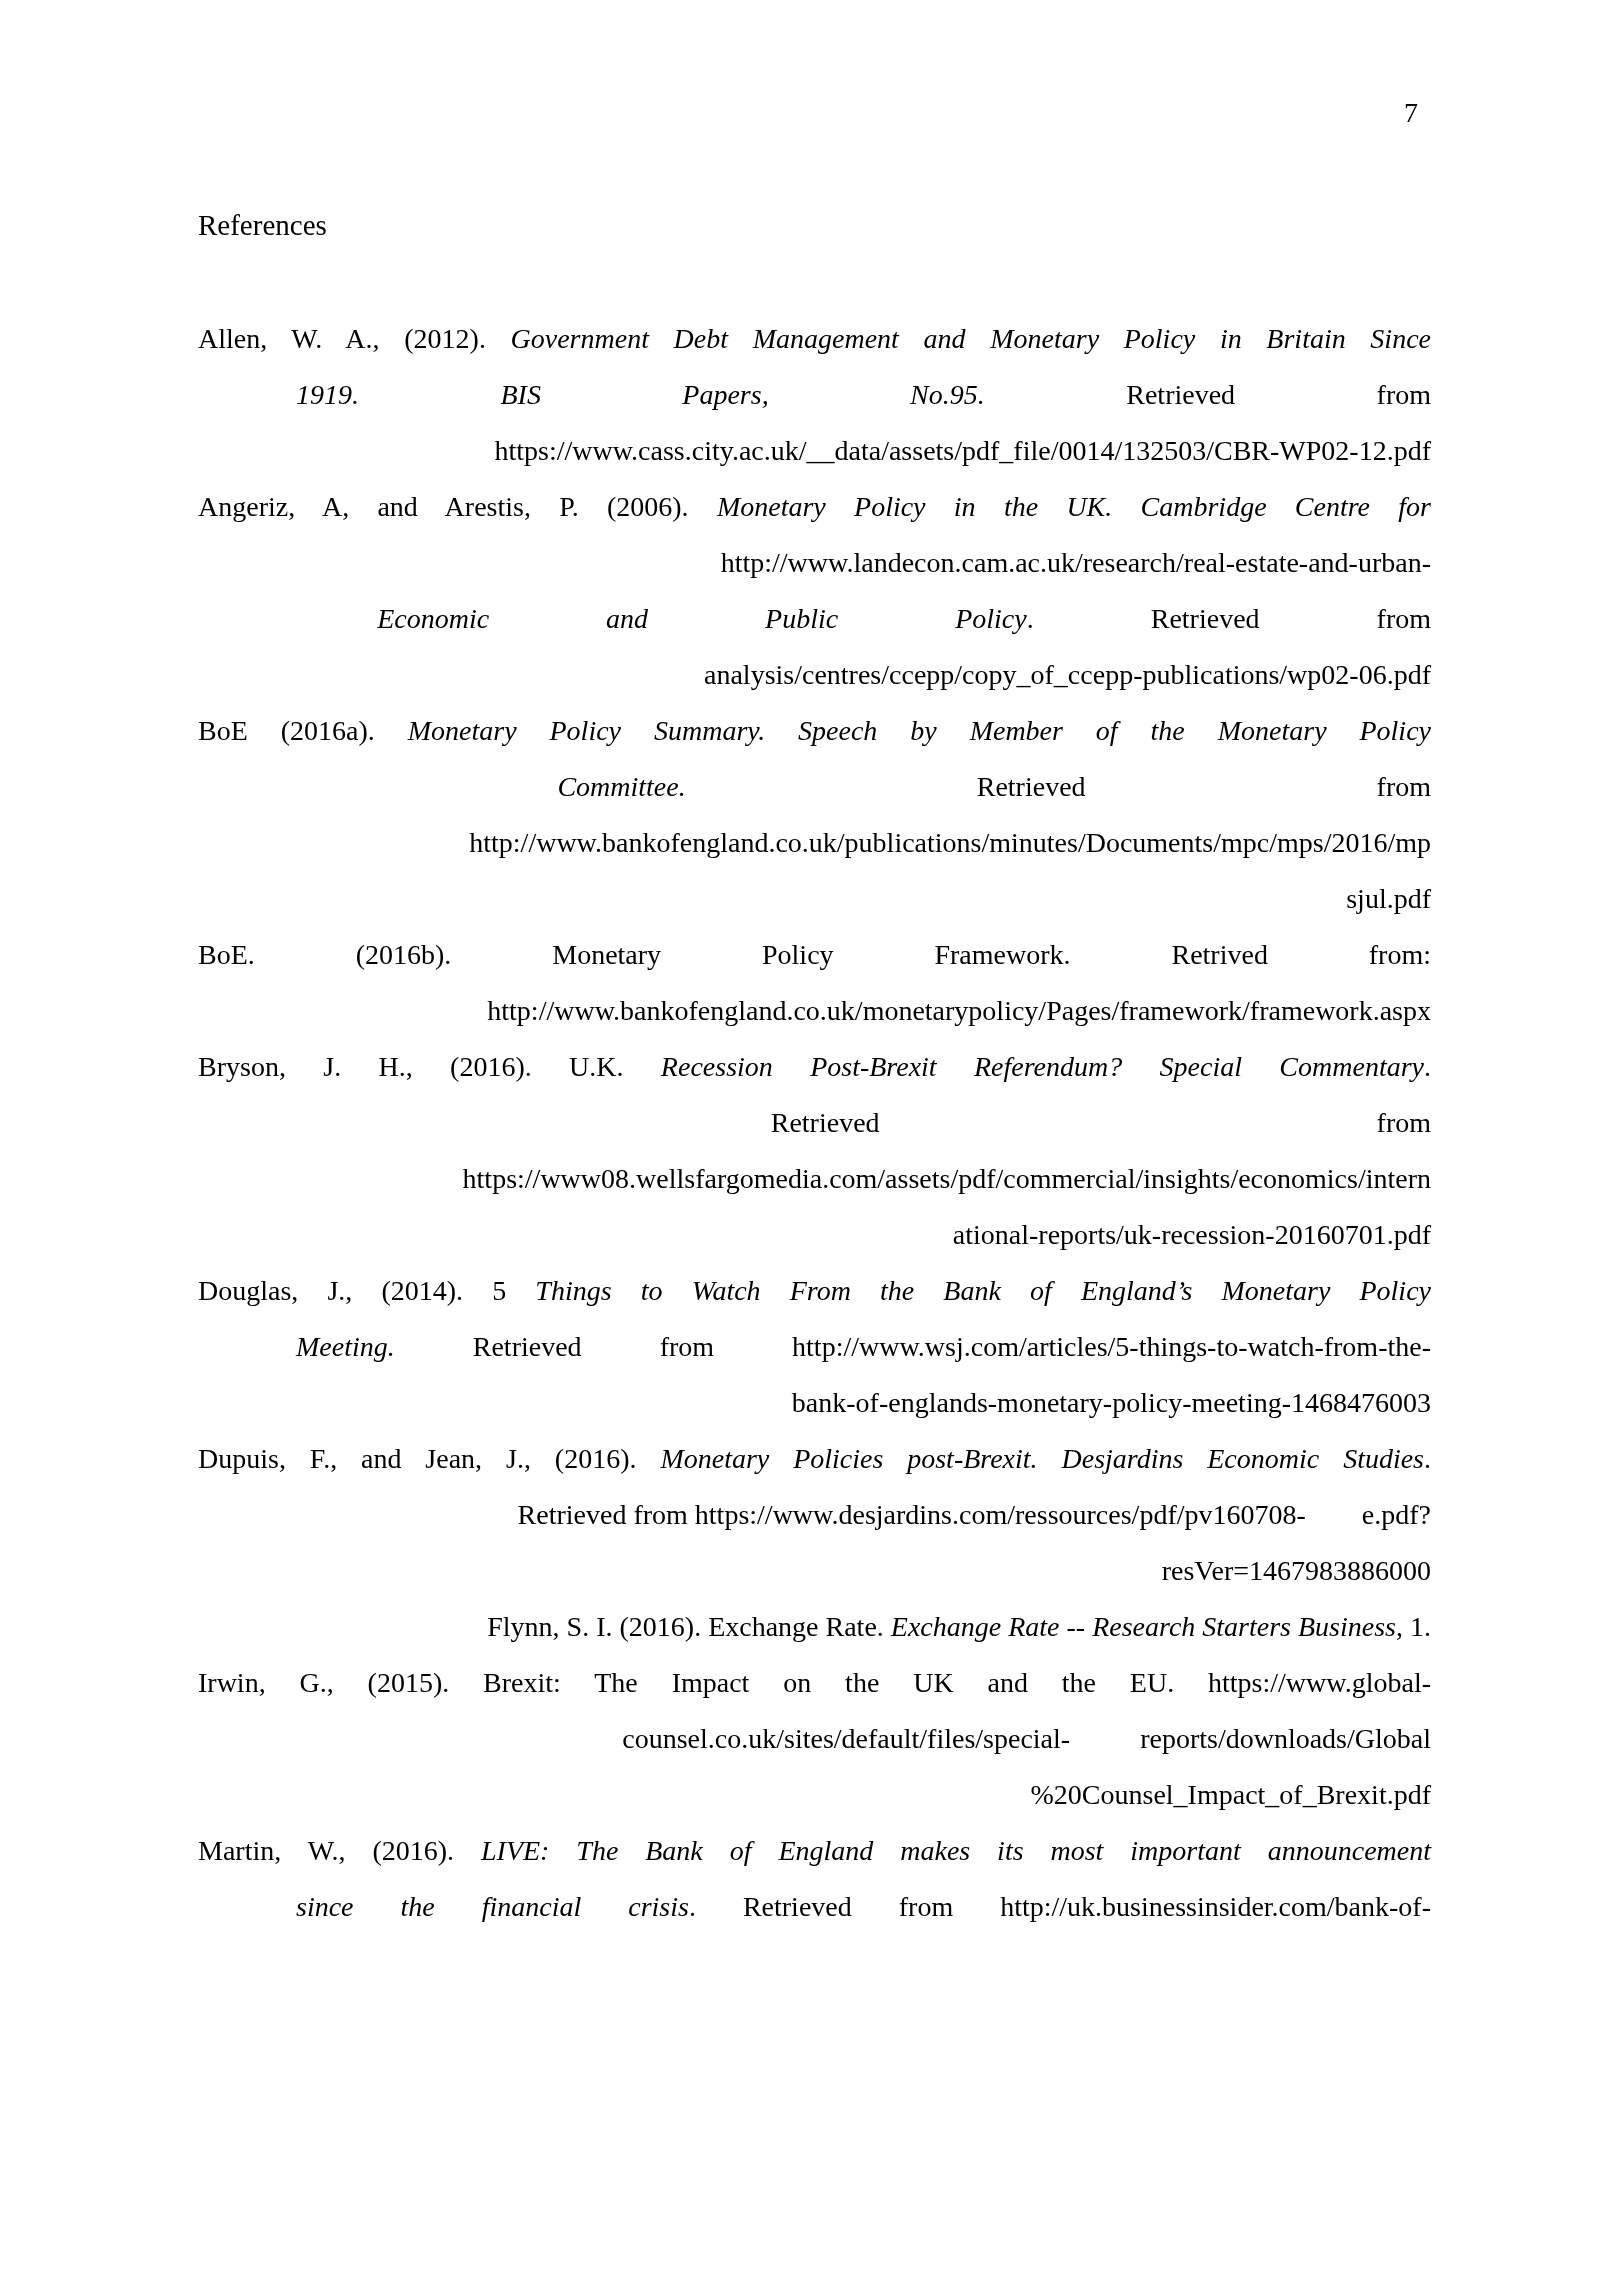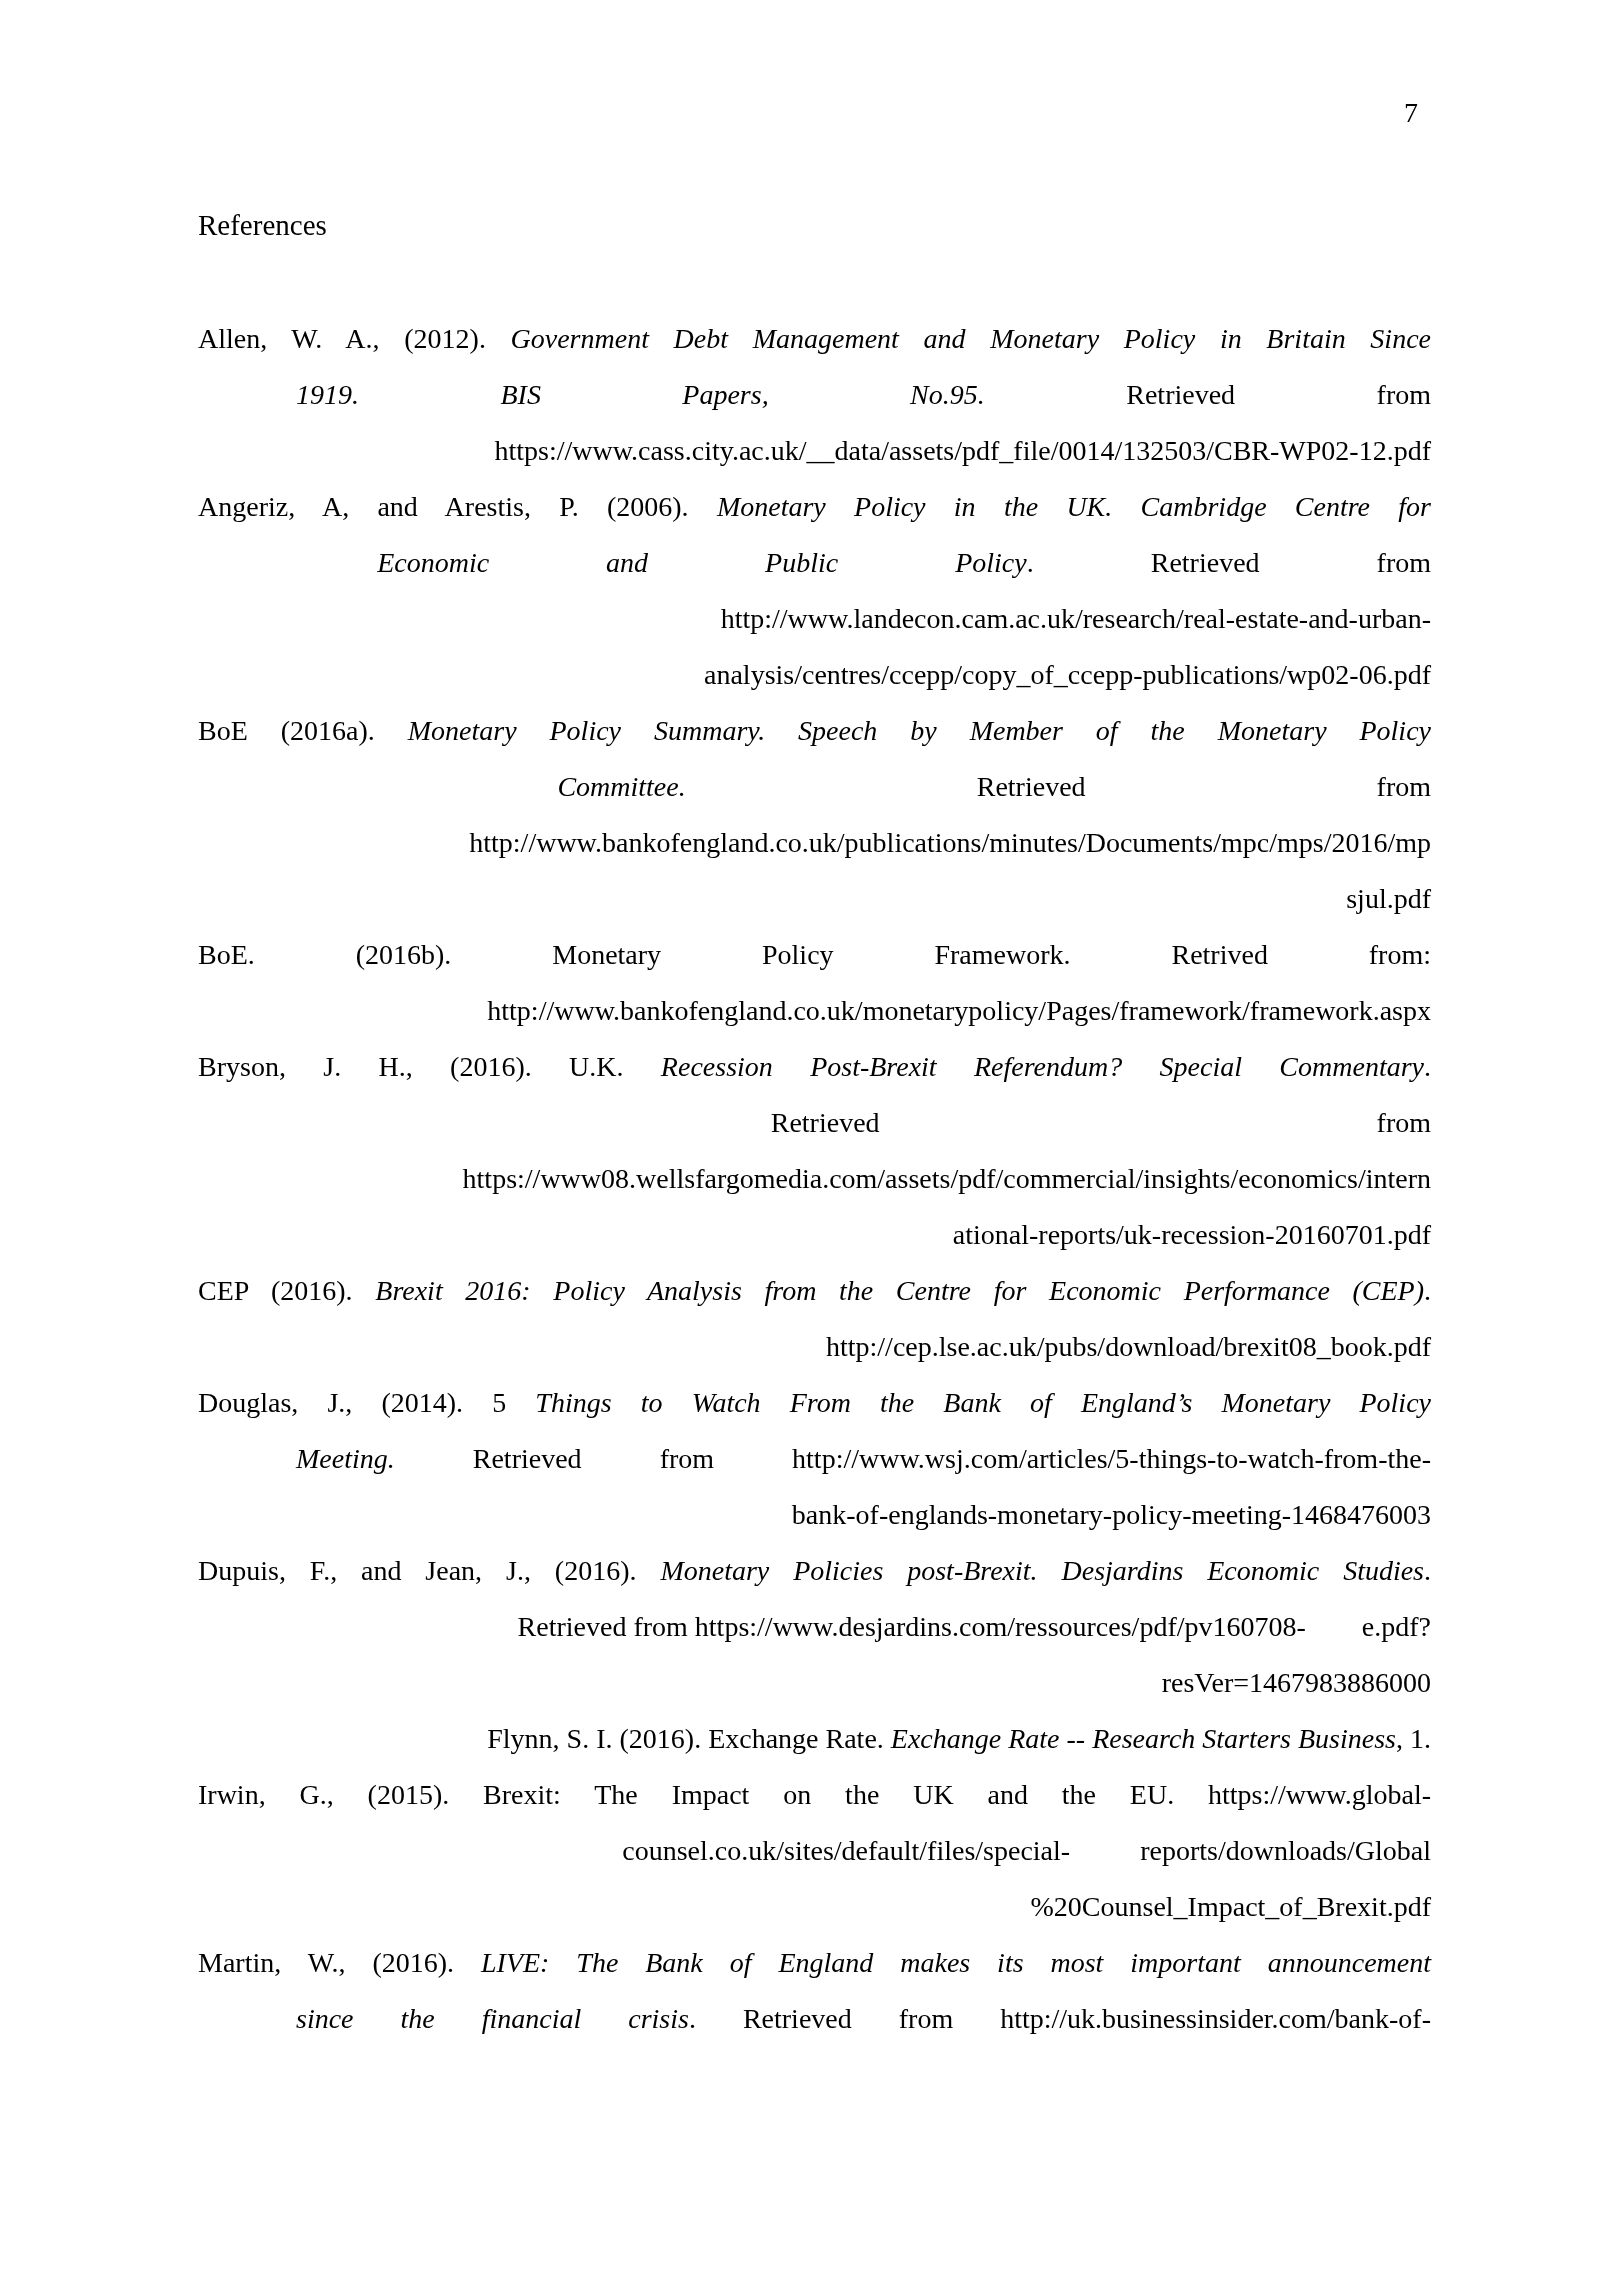--- a/index.html
+++ b/index.html
@@ -63,43 +63,39 @@
   <div class="heading">References</div>
 
   <div class="refs">
       <div class="ref-entry">
         <div class="ref-line spread"><span class="rg">Allen, W. A., (2012). </span><span class="it">Government Debt Management and Monetary Policy in Britain Since</span></div>
         <div class="ref-line spread indent"><span class="it">1919. BIS Papers, No.95.</span><span class="rg"> Retrieved from</span></div>
         <div class="ref-line plain indent"><span class="rg">https://www.cass.city.ac.uk/__data/assets/pdf_file/0014/132503/CBR-WP02-12.pdf</span></div>
       </div>
       <div class="ref-entry">
         <div class="ref-line spread"><span class="rg">Angeriz, A, and Arestis, P. (2006). </span><span class="it">Monetary Policy in the UK. Cambridge Centre for</span></div>
+        <div class="ref-line plain indent"><span class="rg">http://www.landecon.cam.ac.uk/research/real-estate-and-urban-</span></div>
         <div class="ref-line plain indent" style="word-spacing: 110px;"><span class="it">Economic and Public Policy</span><span class="rg">. Retrieved from</span></div>
-        <div class="ref-line plain indent"><span class="rg">http://www.landecon.cam.ac.uk/research/real-estate-and-urban-</span></div>
         <div class="ref-line plain indent"><span class="rg">analysis/centres/ccepp/copy_of_ccepp-publications/wp02-06.pdf</span></div>
       </div>
       <div class="ref-entry">
         <div class="ref-line spread"><span class="rg">BoE (2016a). </span><span class="it">Monetary Policy Summary. Speech by Member of the Monetary Policy</span></div>
         <div class="ref-line plain indent" style="word-spacing: 284px;"><span class="it">Committee.</span><span class="rg"> Retrieved from</span></div>
         <div class="ref-line plain indent"><span class="rg">http://www.bankofengland.co.uk/publications/minutes/Documents/mpc/mps/2016/mp</span></div>
         <div class="ref-line plain indent"><span class="rg">sjul.pdf</span></div>
       </div>
       <div class="ref-entry">
         <div class="ref-line spread"><span class="rg">BoE. (2016b). Monetary Policy Framework. Retrived from:</span></div>
         <div class="ref-line plain indent"><span class="rg">http://www.bankofengland.co.uk/monetarypolicy/Pages/framework/framework.aspx</span></div>
       </div>
       <div class="ref-entry">
         <div class="ref-line spread"><span class="rg">Bryson, J. H., (2016). U.K. </span><span class="it">Recession Post-Brexit Referendum? Special Commentary</span><span class="rg">.</span></div>
         <div class="ref-line plain indent" style="word-spacing: 490px;"><span class="rg">Retrieved from</span></div>
         <div class="ref-line plain indent"><span class="rg">https://www08.wellsfargomedia.com/assets/pdf/commercial/insights/economics/intern</span></div>
         <div class="ref-line plain indent"><span class="rg">ational-reports/uk-recession-20160701.pdf</span></div>
-      </div>
-      <div class="ref-entry">
-        <div class="ref-line spread"><span class="rg">CEP (2016). </span><span class="it">Brexit 2016: Policy Analysis from the Centre for Economic Performance (CEP)</span><span class="rg">.</span></div>
-        <div class="ref-line plain indent"><span class="rg">http://cep.lse.ac.uk/pubs/download/brexit08_book.pdf</span></div>
       </div>
       <div class="ref-entry">
         <div class="ref-line spread"><span class="rg">Douglas, J., (2014). 5 </span><span class="it">Things to Watch From the Bank of England’s Monetary Policy</span></div>
         <div class="ref-line spread indent"><span class="it">Meeting.</span><span class="rg"> Retrieved from http://www.wsj.com/articles/5-things-to-watch-from-the-</span></div>
         <div class="ref-line plain indent"><span class="rg">bank-of-englands-monetary-policy-meeting-1468476003</span></div>
       </div>
       <div class="ref-entry">
         <div class="ref-line spread"><span class="rg">Dupuis, F., and Jean, J., (2016). </span><span class="it">Monetary Policies post-Brexit. Desjardins Economic Studies</span><span class="rg">.</span></div>
         <div class="ref-line plain indent"><span class="rg">Retrieved from https://www.desjardins.com/ressources/pdf/pv160708-        e.pdf?</span></div>
         <div class="ref-line plain"><span class="rg">resVer=1467983886000</span></div>

